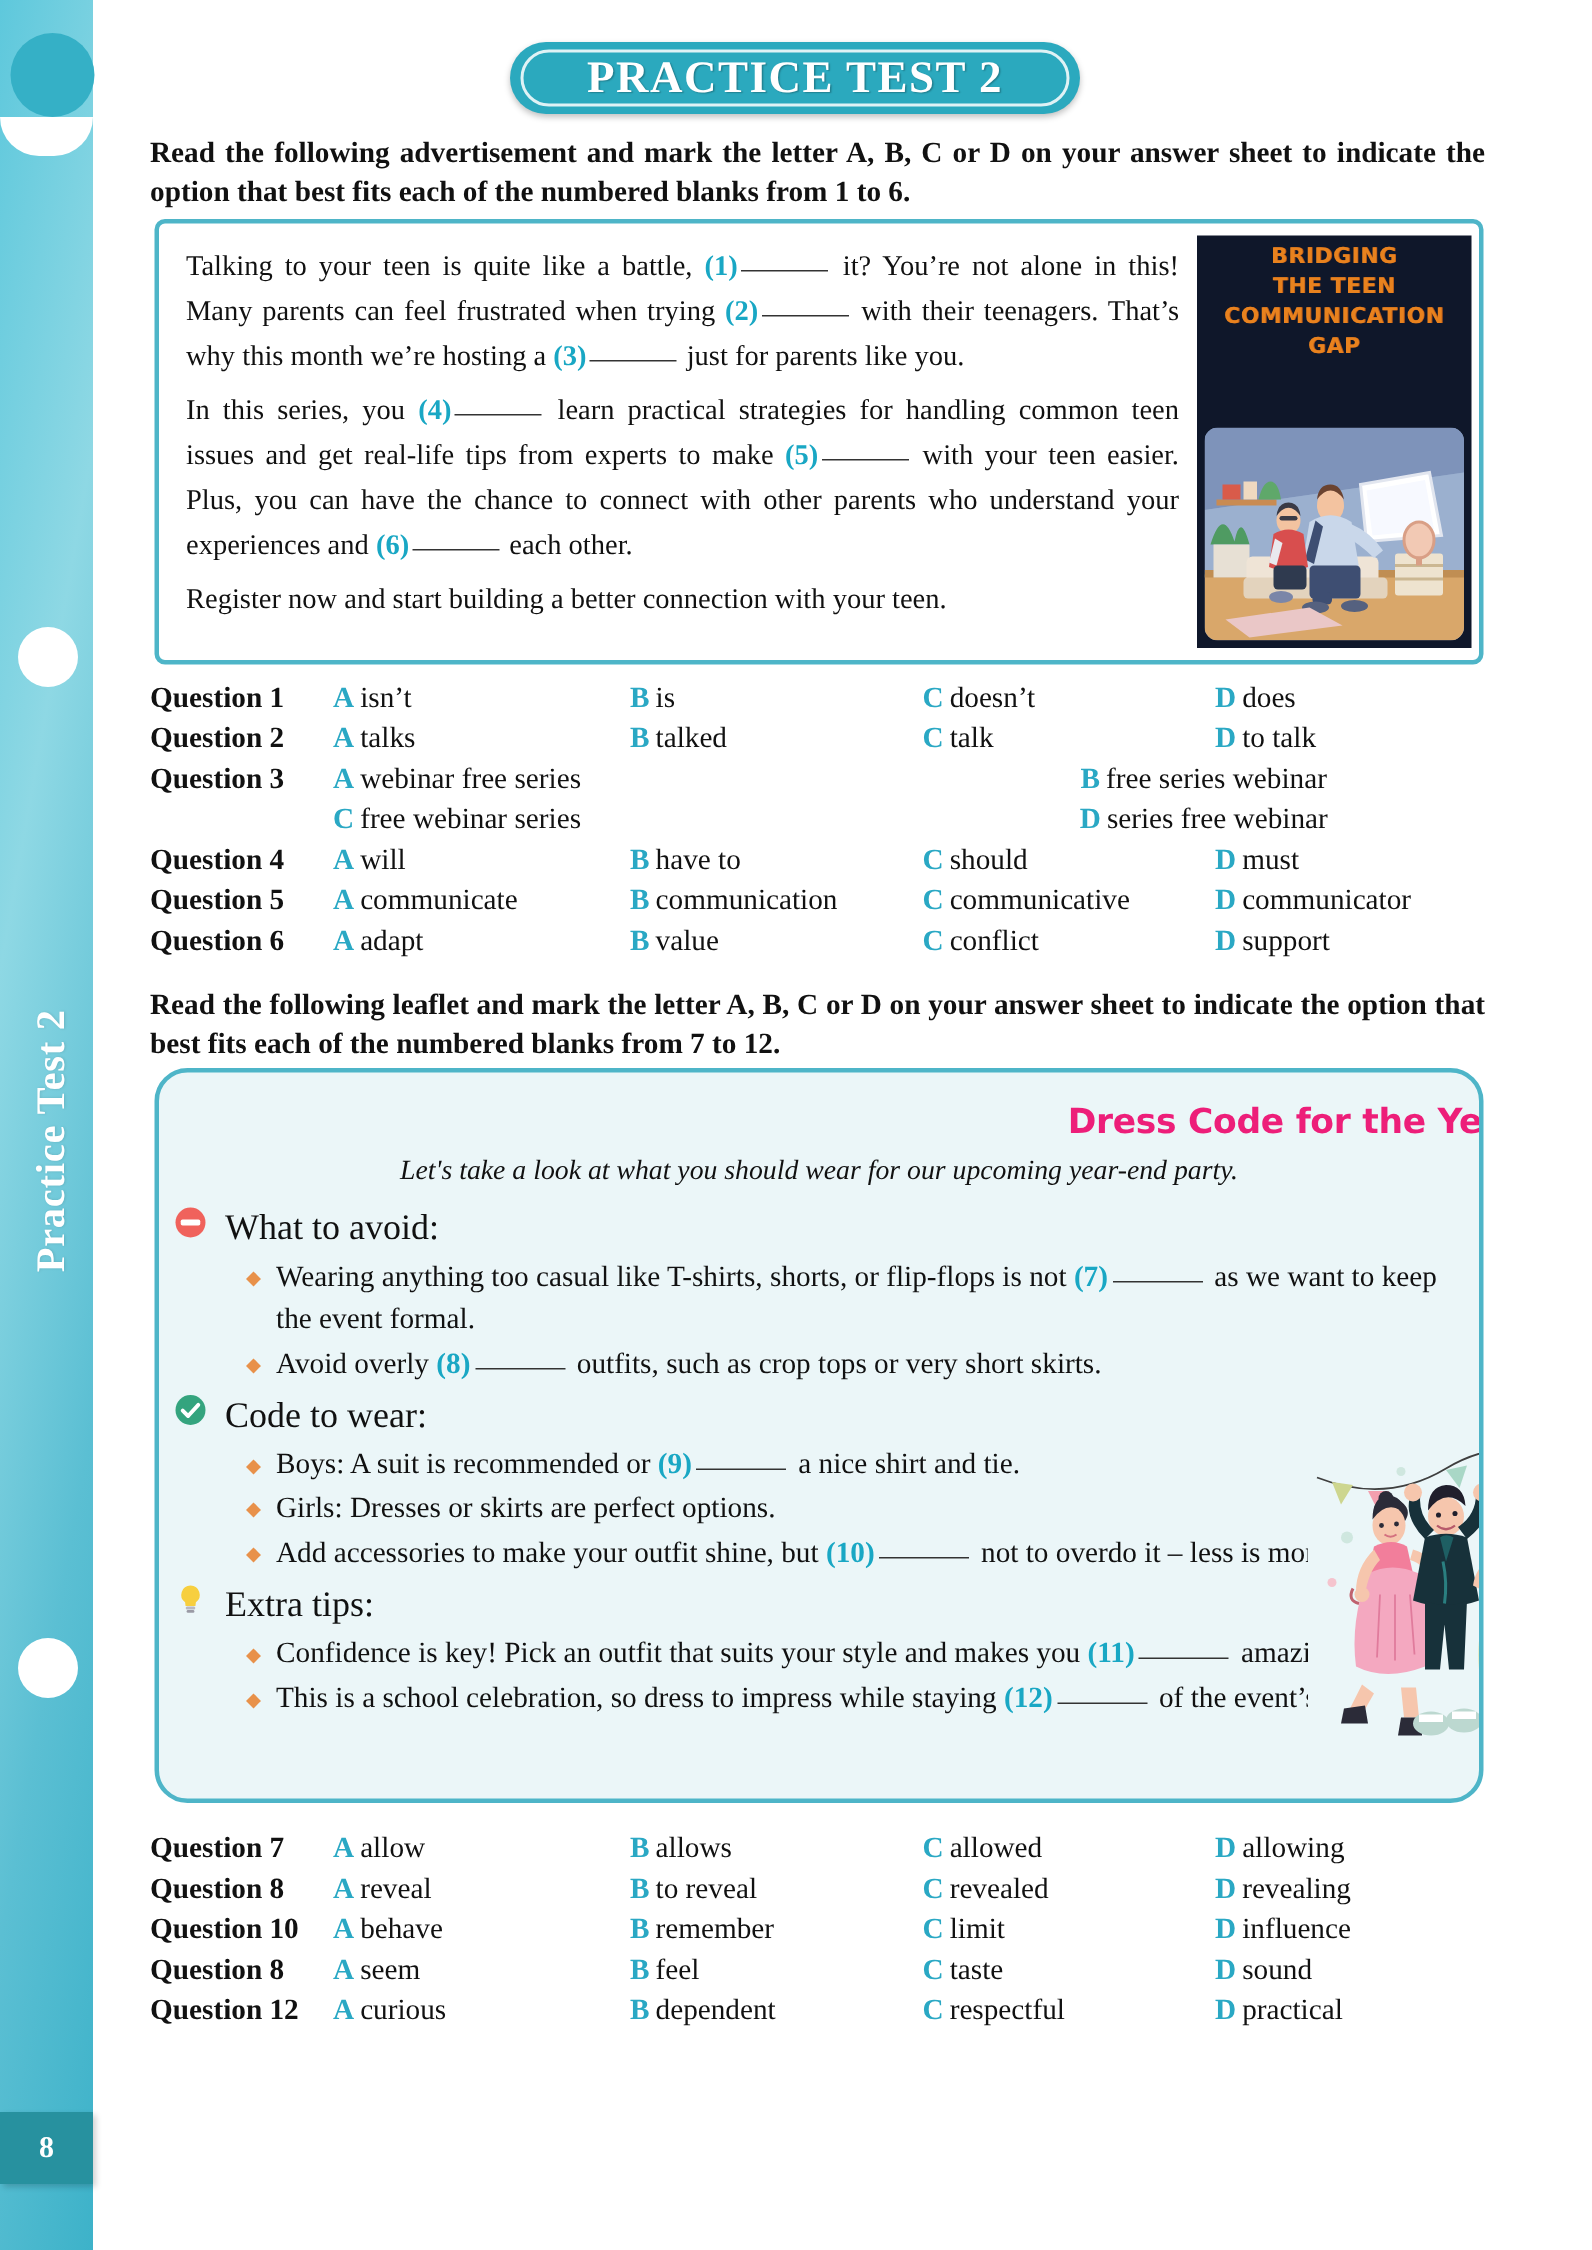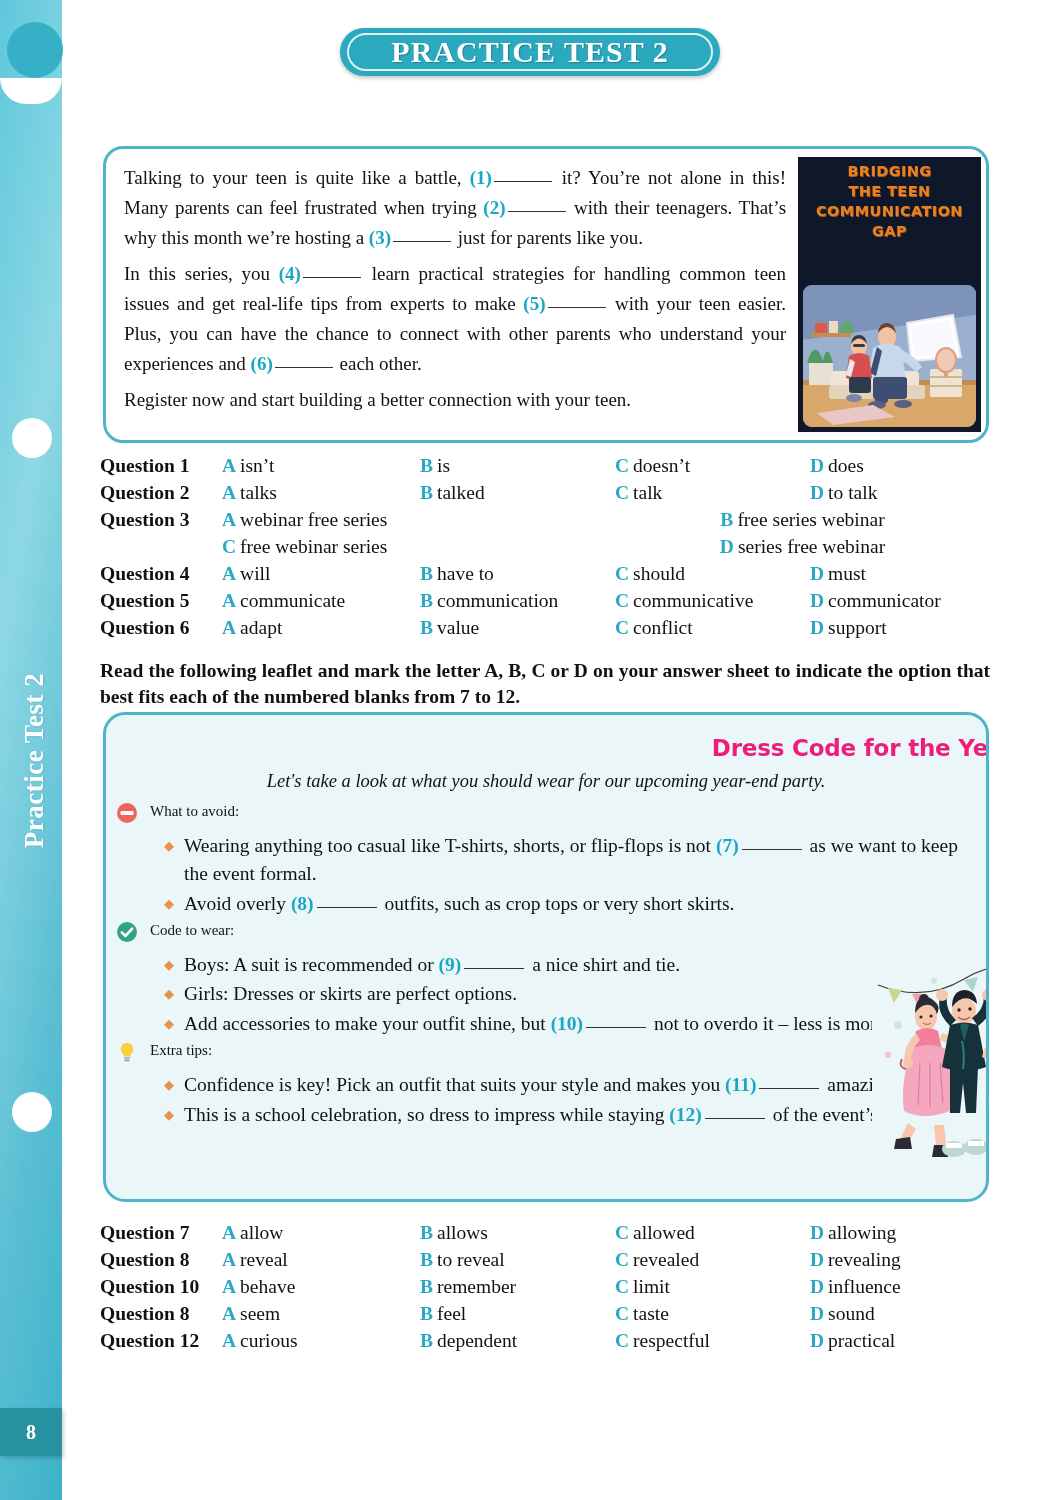--- a/index.html
+++ b/index.html
@@ -84,21 +84,21 @@
     font-size:19.5px;font-weight:bold;color:#111111;
     line-height:1.34;
     text-align:justify;
   }
   #instr1{position:absolute;left:0;top:90px;width:890px;}
   #instr2{position:absolute;left:0;top:658px;width:890px;}
 
   
   .adbox{
     position:absolute;left:3px;top:146px;width:886px;height:297px;
-    border:3px solid #4eb5c8;border-radius:20px;
+    border:3px solid #4eb5c8;border-radius:7px;
     background:#ffffff;
     box-sizing:border-box;
   }
   .adtext{
     position:absolute;left:18px;top:14px;width:662px;
     font-size:19px;color:#111;line-height:1.58;
     text-align:justify;
   }
   .adtext p{margin:0 0 6px 0;}
   .num{color:#19a7c4;font-weight:bold;}
@@ -159,22 +159,22 @@
     font-family:"DejaVu Sans", sans-serif;
     font-size:23px;font-weight:bold;color:#ed1e79;
     letter-spacing:-.2px;
   }
   .leaflet-sub{
     position:absolute;left:0;top:56px;width:880px;text-align:center;
     font-size:18.5px;font-style:italic;color:#111;
   }
   .lf-body{position:absolute;left:10px;top:84px;width:860px;}
   .lf-head{
-    display:flex;align-items:flex-start;
-    font-size:15px;color:#111;margin-top:2px;
+    display:flex;align-items:flex-end;
+    font-size:24px;color:#111;margin-top:2px;
     line-height:1.45;
   }
   .lf-head .ic{flex:0 0 34px;margin-top:1px;}
   .lf-li{
     display:flex;align-items:flex-start;
     font-size:19.5px;color:#111;line-height:1.46;
     margin-left:48px;margin-top:1px;
   }
   .lf-li .di{flex:0 0 20px;color:#e8914a;font-size:13px;line-height:28px;}
   .lf-li .tx{flex:1;}
@@ -204,20 +204,21 @@
   <div class="page-num">8</div>
 </div>
 
 <div class="banner">
   <div class="banner-inner"></div>
   <div class="banner-text">PRACTICE TEST 2</div>
 </div>
 
 <div class="content">
 
+  <div class="instruction" id="instr1">Read the following advertisement and mark the letter A, B, C or D on your answer sheet to indicate the option that best fits each of the numbered blanks from 1 to 6.</div>
 
   <div class="adbox">
 
     <div class="adtext">
       <p>
         <span>Talking to your teen is quite like a battle,</span>
         <span class="num">(1)</span><span class="blank"></span>
         <span>it? You’re not alone in this! Many parents can feel frustrated when trying</span>
         <span class="num">(2)</span><span class="blank"></span>
         <span>with their teenagers. That’s why this month we’re hosting a</span>

